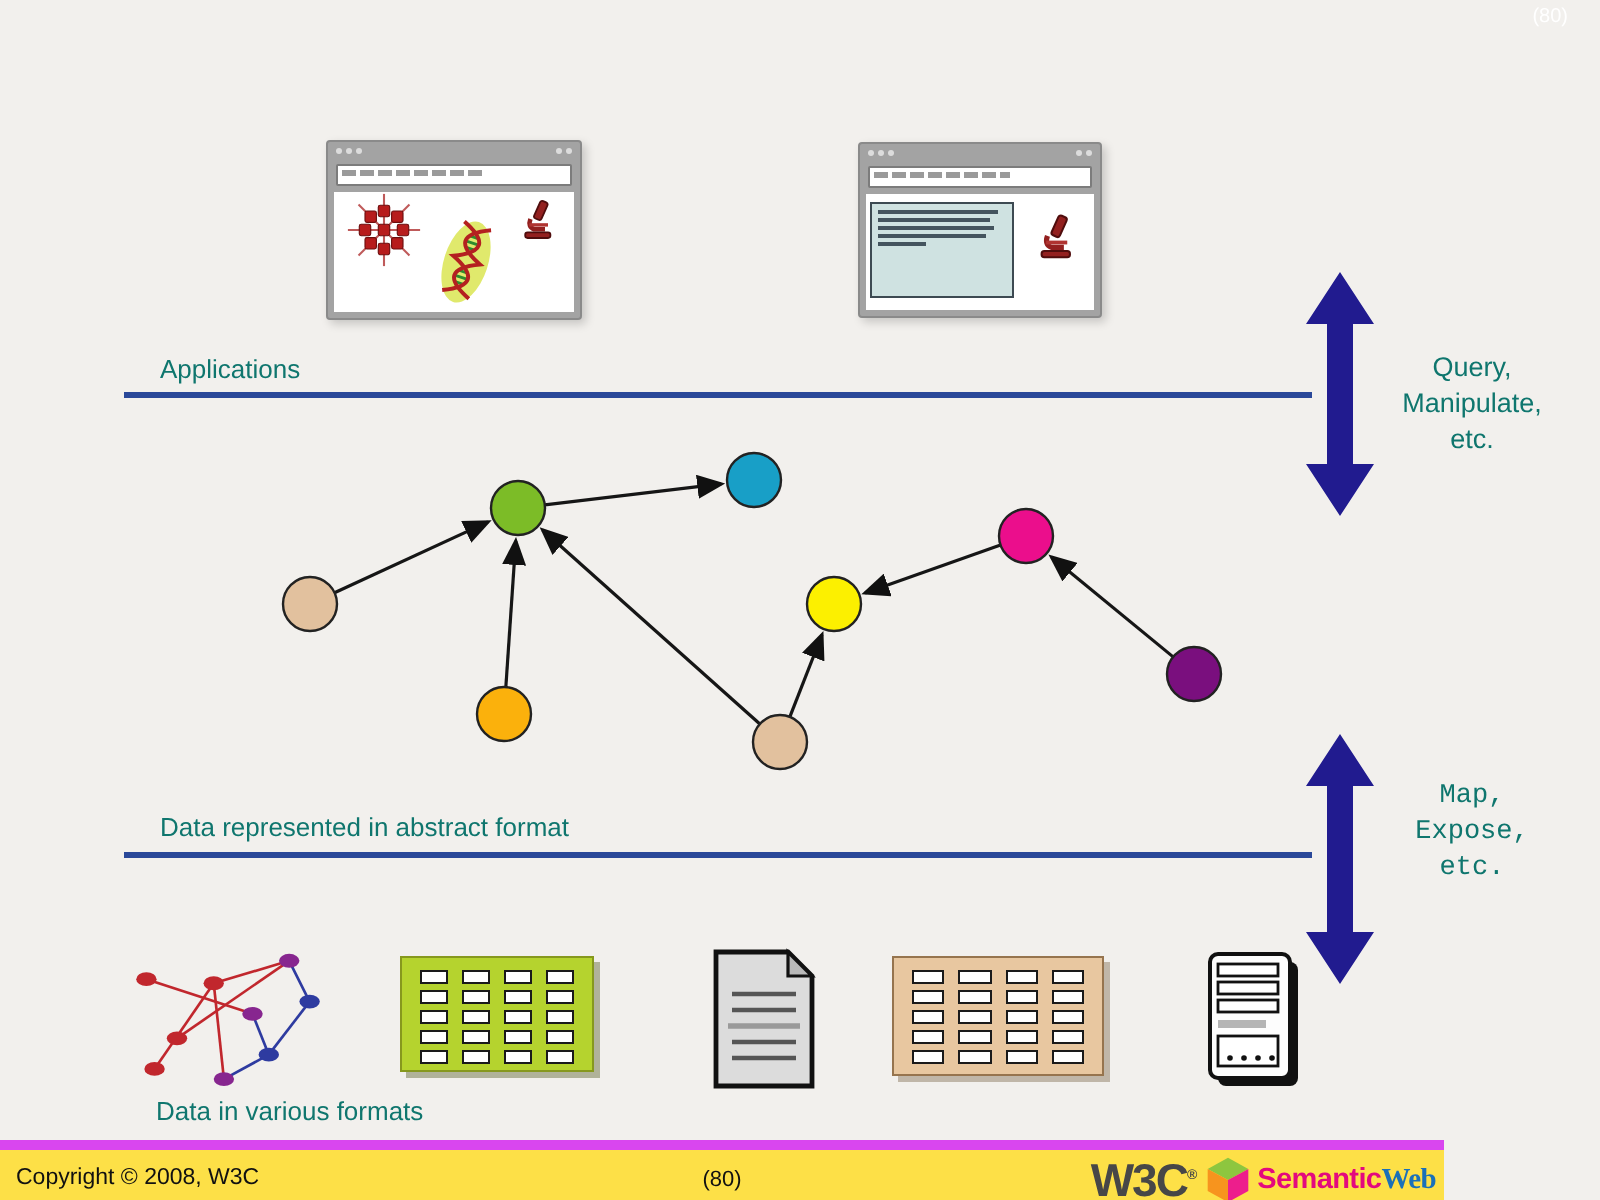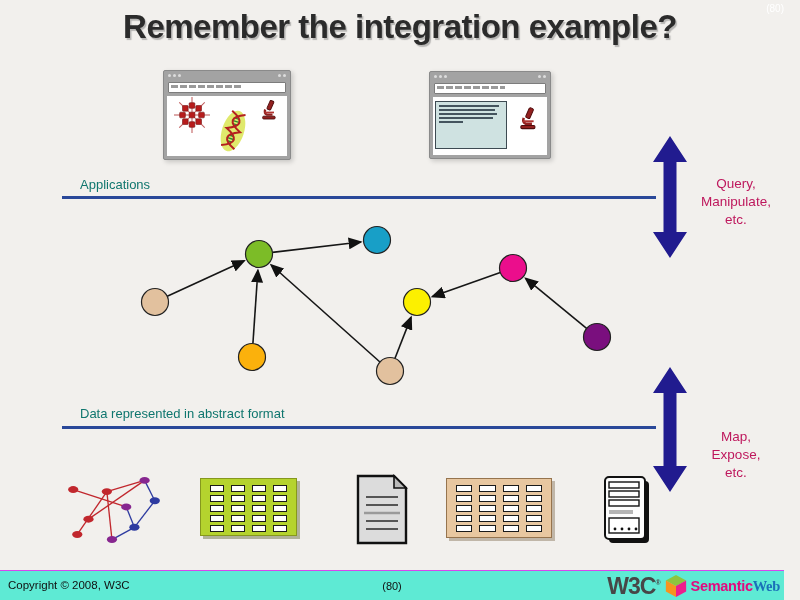--- a/index.html
+++ b/index.html
@@ -22,48 +22,47 @@
   .note-line{height:2px;margin-bottom:2px;background:#44545e;}
   
   .layer-label{font-size:13px;color:#0f766e;}
   #applications-label{left:80px;top:177px;}
   #abstract-label{left:80px;top:406px;}
   #formats-label{left:78px;top:548px;}
   .hline{height:3px;background:#2a4899;}
   #layer-line-1{left:62px;top:196px;width:594px;}
   #layer-line-2{left:62px;top:426px;width:594px;}
   #diagram-svg{left:0;top:0;pointer-events:none;}
-  .arrow-label{width:112px;text-align:center;font-size:13.5px;line-height:1.32;color:#be185d;white-space:pre-line;}
+  .arrow-label{width:112px;text-align:center;font-size:13.5px;line-height:1.32;color:#0f766e;white-space:pre-line;}
   #arrow-label-1{left:680px;top:175px;}
-  #arrow-label-2{left:680px;top:428px;}
+  #arrow-label-2{left:680px;top:390px;font-family:Liberation Mono, monospace;}
   
   #formats-graph-svg{left:63px;top:476px;}
   .fmt-table{display:grid;grid-template-columns:repeat(4,1fr);gap:3px 7px;padding:6px 9px;box-sizing:border-box;}
   .fmt-table i{display:block;height:5px;background:#fff;border:1px solid #1a1a1a;}
   #fmt-table-green{left:200px;top:478px;width:97px;height:58px;background:#b5d32e;border:1px solid #86981d;box-shadow:3px 3px 0 rgba(110,115,70,0.5);}
   #fmt-table-tan{left:446px;top:478px;width:106px;height:60px;background:#e8c7a0;border:1px solid #96744e;box-shadow:3px 3px 0 rgba(130,110,85,0.45);}
   #fmt-doc-svg{left:354px;top:473px;}
   #fmt-db-svg{left:601px;top:473px;}
   
-  .footer{left:0;top:570px;width:784px;height:30px;background:#5eead4;border-top:1px solid #d946ef;box-sizing:border-box;}
+  .footer{left:0;top:570px;width:722px;height:30px;background:#fde047;border-top:5px solid #d946ef;box-sizing:border-box;}
   .copyright{left:8px;top:8px;font-size:11.5px;color:#111;}
   .page-num{left:0;width:100%;top:9px;text-align:center;font-size:11px;color:#111;}
   .logo{right:4px;top:1px;display:flex;align-items:center;gap:3px;height:28px;}
   .w3c{font-size:23px;font-weight:bold;color:#474747;letter-spacing:-1px;}
   .w3c sup{font-size:7px;letter-spacing:0;}
   .logo-text{display:flex;flex-direction:row;line-height:1.02;font-weight:bold;font-size:14.5px;letter-spacing:-0.3px;}
   .logo-semantic{color:#e3097e;}
   .logo-web{color:#1a70b8;font-family:Liberation Serif, serif;}
 </style>
 </head>
 <body>
 
 <div id="slide">
 
-  <div class="abs title">Remember the integration example?</div>
   <div class="abs corner-num">(80)</div>
 
   <div class="abs browser" id="browser-1">
     <div class="abs dots">
         <span class="dot"></span>
         <span class="dot"></span>
         <span class="dot"></span>
       </div>
     <div class="abs dots right">
         <span class="dot"></span>
@@ -256,20 +255,21 @@
     <rect x="8" y="9" width="30" height="6" fill="#fff" stroke="#111" stroke-width="1.4"></rect>
     <rect x="8" y="18" width="30" height="6" fill="#fff" stroke="#111" stroke-width="1.4"></rect>
     <rect x="8" y="27" width="30" height="6" fill="#fff" stroke="#111" stroke-width="1.4"></rect>
     <rect x="8" y="37" width="24" height="4" fill="#b5b5b5"></rect>
     <rect x="8" y="45" width="30" height="15" fill="#fff" stroke="#111" stroke-width="1.4"></rect>
     <circle cx="14" cy="56" r="1.4" fill="#111"></circle>
       <circle cx="21" cy="56" r="1.4" fill="#111"></circle>
     <circle cx="28" cy="56" r="1.4" fill="#111"></circle>
       <circle cx="35" cy="56" r="1.4" fill="#111"></circle>
   </svg>
+  <div class="abs layer-label" id="formats-label">Data in various formats</div>
 
   <div class="abs footer">
     <div class="abs copyright">Copyright © 2008, W3C</div>
     <div class="abs page-num">(80)</div>
     <div class="abs logo">
       <span class="w3c"><span>W3C</span><sup>®</sup></span>
       <svg width="24" height="26" viewBox="0 0 26 28">
         <polygon points="13,2 24,8 13,14 2,8" fill="#8dc63f"></polygon>
         <polygon points="2,8 13,14 13,26 2,20" fill="#f7941e"></polygon>
         <polygon points="24,8 13,14 13,26 24,20" fill="#ed1e8c"></polygon>

